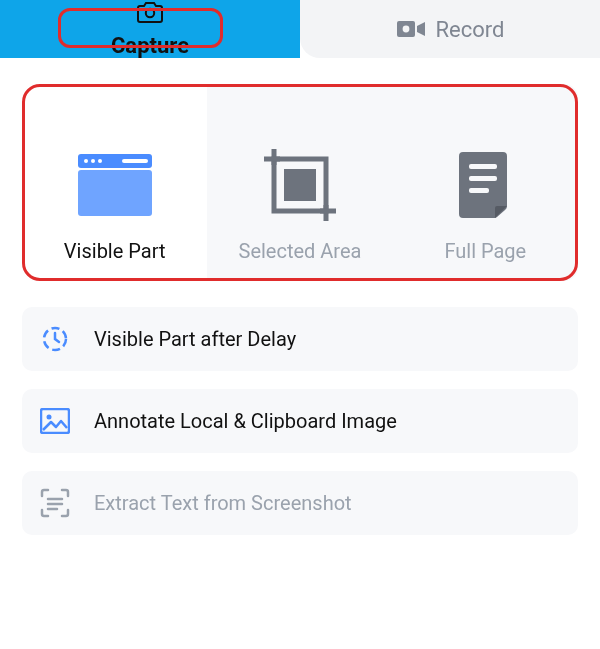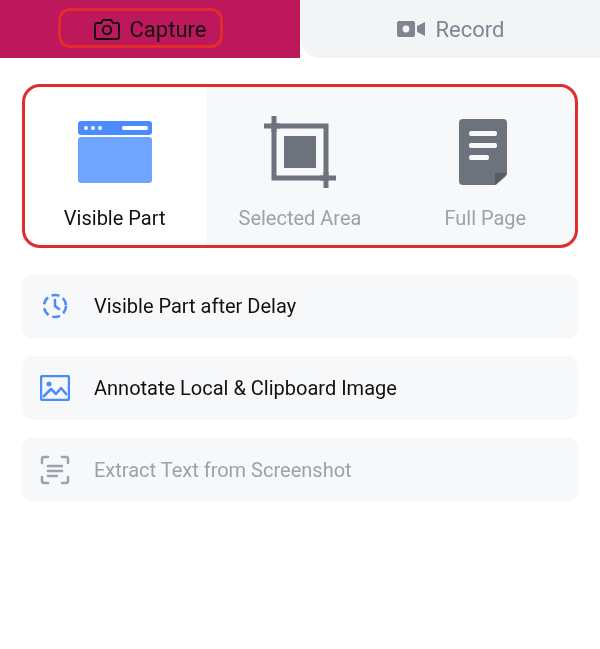--- a/index.html
+++ b/index.html
@@ -20,23 +20,24 @@
     .tab {
       flex: 1;
       display: flex;
       align-items: center;
       justify-content: center;
       gap: 10px;
       cursor: pointer;
       font-size: 22px;
     }
     .tab.active {
-      background: #be185d;
+      background: #0ea5e9;
       color: #111;
-      font-weight: 400;
+      font-weight: 700;
+      flex-direction: column;
     }
     .tab.inactive {
       background: #f3f4f6;
       color: #7f8692;
       border-radius: 0 0 0 20px;
       align-items: center;
     }
     .tab svg { flex: 0 0 auto; }
 
     
@@ -66,21 +67,21 @@
       border: 3px solid #e02c2c;
       border-radius: 18px;
       pointer-events: none;
       z-index: 2;
     }
     .modes {
       display: flex;
       background: #f7f8fa;
       border-radius: 14px;
       overflow: hidden;
-      height: 164px;
+      height: 197px;
     }
     .mode {
       flex: 1;
       display: flex;
       flex-direction: column;
       align-items: center;
       justify-content: flex-end;
       padding-bottom: 18px;
       gap: 14px;
       cursor: pointer;

